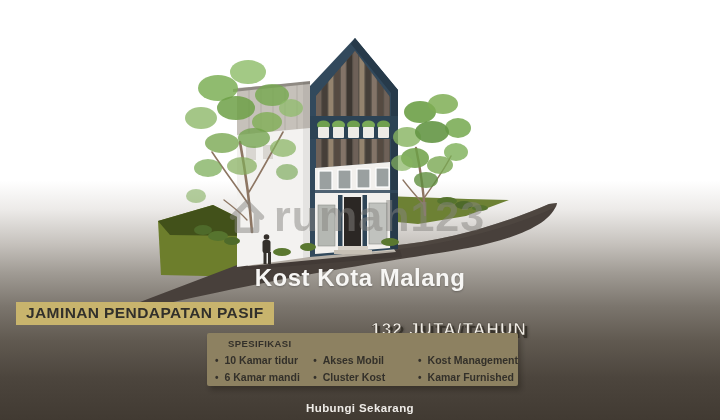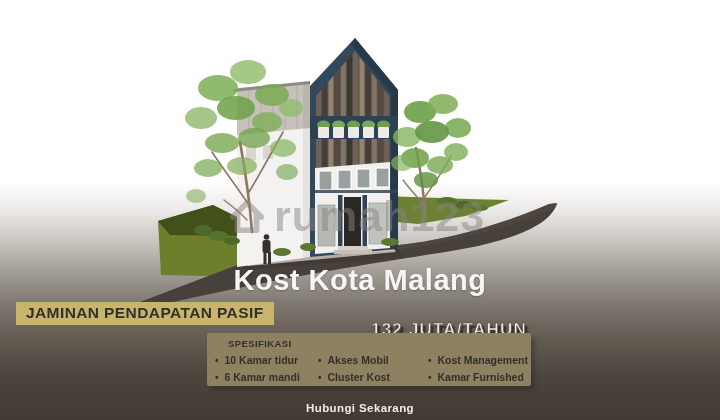--- a/index.html
+++ b/index.html
@@ -14,40 +14,39 @@
   .watermark{
     position:absolute;left:228px;top:192px;height:48px;
     display:flex;align-items:center;gap:8px;pointer-events:none;
   }
   .watermark-text{
     font-size:43px;font-weight:700;letter-spacing:1px;
     color:rgba(134,131,127,0.50);line-height:1;
   }
   .title{
     position:absolute;left:0;top:264px;width:720px;text-align:center;
-    color:#f7f6f4;font-size:29px;font-weight:600;letter-spacing:0.5px;
+    color:#f7f6f4;font-size:24px;font-weight:600;letter-spacing:0.5px;
     text-shadow:0 1px 2px rgba(0,0,0,0.25);
   }
   .badge-row{position:absolute;left:16px;top:302px;width:720px;text-align:left;}
   .badge{
     display:inline-block;background:#c8b46d;color:#32302b;
     font-size:15.5px;font-weight:700;letter-spacing:0.4px;
     padding:2px 10px 3px 10px;
   }
   .price{
     position:absolute;right:193px;top:320px;
     font-size:17px;font-weight:800;letter-spacing:1.2px;
     color:#f0ece5;-webkit-text-stroke:0.6px #4b443b;
     text-shadow:2.5px 2.5px 0 #38332b, 3px 3px 3px rgba(0,0,0,0.35);
   }
   .specs-box{
     position:absolute;left:207px;top:333px;width:311px;height:53px;
     background:#8d8161;border-radius:2px;
     box-shadow:3px 4px 5px rgba(20,16,10,0.30);
-    padding-left:13px;
   }
   .specs-heading{
     position:absolute;left:21px;top:5px;
     font-size:9.5px;font-weight:700;letter-spacing:0.4px;color:#33302a;
   }
   .specs-cols{position:absolute;left:0;top:19px;right:0;display:flex;}
   .specs-col{box-sizing:border-box;padding-left:8px;}
   .specs-col.c1{width:103px;}
   .specs-col.c2{width:110px;}
   .specs-col.c3{flex:1;}

